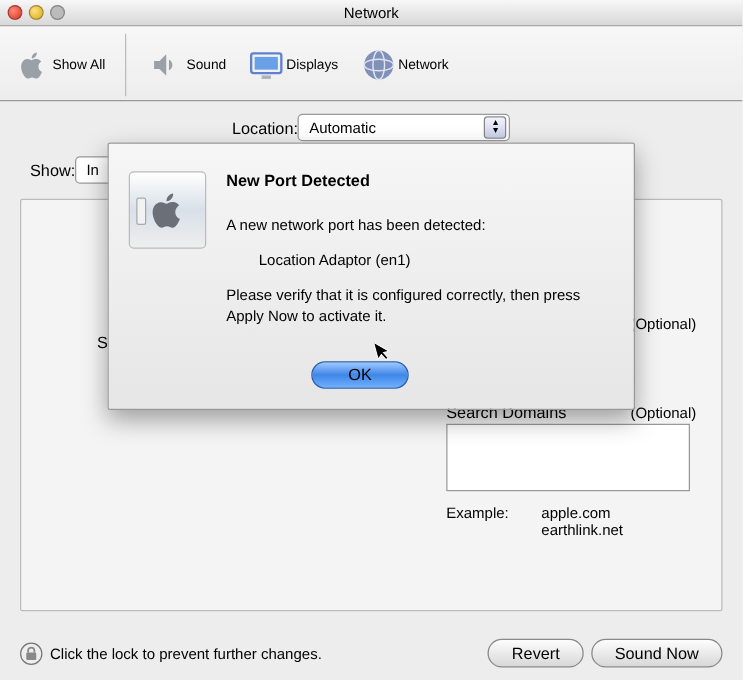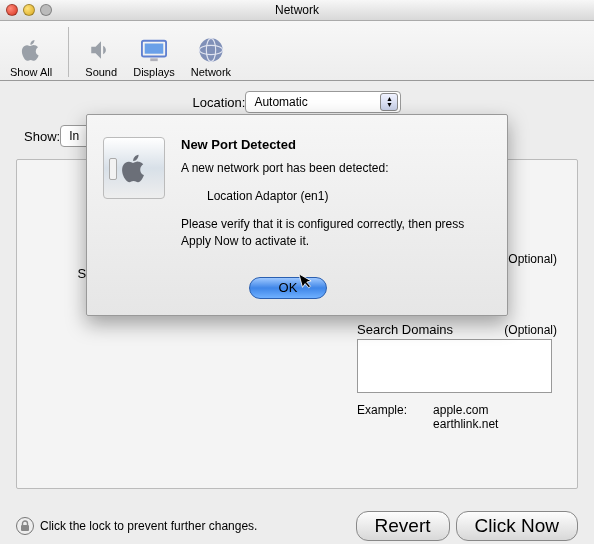--- a/index.html
+++ b/index.html
@@ -7,52 +7,52 @@
 
   .titlebar { height: 21px; background: linear-gradient(#f7f7f7,#d8d8d8); border-bottom:1px solid #aaa; display:flex; align-items:center; padding:0 6px; position:relative;}
   .traffic { display:flex; gap:5px; }
   .traffic span { width:12px; height:12px; border-radius:50%; display:inline-block; border:1px solid rgba(0,0,0,.3); }
   .tl-close{background:radial-gradient(circle at 35% 35%, #ff8a7a, #d8341f);}
   .tl-min{background:radial-gradient(circle at 35% 35%, #ffe27a, #d8a81f);}
   .tl-zoom{background:#bbb;}
   .title-text{position:absolute; left:0; right:0; text-align:center; font-size:12px;}
 
   .toolbar{height:60px; border-bottom:1px solid #999; display:flex; padding: 2px 10px 0 10px; gap:16px; background: linear-gradient(#f7f7f7,#ededed);}
-  .tool-item{display:flex; flex-direction:column; align-items:center; justify-content:flex-end; font-size:11px; padding:2px 0;}
+  .tool-item{display:flex; align-items:center; justify-content:flex-end; font-size:11px; padding:2px 0;}
   .tool-icon{width:32px;height:32px; display:flex;align-items:center;justify-content:center; color:#666;}
   .tool-sep{border-left:1px solid #bbb; height:50px; margin-top:4px;}
 
   .content{padding:10px 16px 12px 16px;}
   .row{display:flex; align-items:center; justify-content:center; margin-bottom:12px;}
   .row-left{justify-content:flex-start;}
   .label{font-size:13px;}
-  .popup{width:156px; height:22px; background:#fff; border:1px solid #999; border-radius:4px; display:flex; align-items:center; padding:0 8px; position:relative; font-size:12px;}
+  .popup{width:170px; height:22px; background:#fff; border:1px solid #999; border-radius:4px; display:flex; align-items:center; padding:0 8px; position:relative; font-size:12px;}
   .popup .arrows{position:absolute; right:2px; top:1px; bottom:1px; width:18px; background:linear-gradient(#f0f2ff,#c8d0e8); border:1px solid #888; border-radius:3px; display:flex; flex-direction:column; align-items:center; justify-content:center; font-size:7px; line-height:6px;}
   .popup-wide{width:200px;}
 
   .groupbox{border:1px solid #bbb; margin:0 0 10px 0; padding:18px 20px 20px 20px; border-radius:2px; background:#f4f4f4; min-height:330px; position:relative;}
   .form-row{display:flex; align-items:center; margin-bottom:14px;}
   .form-row .fl{width:130px; text-align:right; padding-right:10px; font-size:13px;}
   .right-col{display:flex; flex-direction:column; gap:2px;}
   .sect-hdr{font-size:13px; display:flex; justify-content:space-between; align-items:baseline;}
   .opt{font-size:12px;}
   .textarea{width:195px; height:54px; background:#fff; border:1px solid #999; }
   .example{font-size:12px; display:flex; gap:26px;}
 
   .footer{display:flex;align-items:center; padding:0 16px; gap:6px;}
   .lock{width:18px; height:18px; border:1px solid #777; border-radius:50%; display:flex; align-items:center; justify-content:center; font-size:11px; background:#eee;}
   .spacer{flex:1;}
-  .aqua-btn{padding:3px 18px; border:1px solid #888; border-radius:12px; background:linear-gradient(#fdfdfd,#d8d8d8); font-size:19px; cursor:default;}
+  .aqua-btn{padding:3px 18px; border:1px solid #888; border-radius:12px; background:linear-gradient(#fdfdfd,#d8d8d8); font-size:13px; cursor:default;}
 
   .dialog{position:absolute; left:86px; top:114px; width:422px; background:linear-gradient(#f6f6f6,#e6e6e6); border:1px solid #999; box-shadow:0 8px 20px rgba(0,0,0,.35); border-radius:2px;}
   .dialog-body{display:flex; padding:22px 20px 16px 16px; gap:16px;}
   .dialog-icon{width:62px; height:62px; border:1px solid #bbb; background:linear-gradient(#fff,#d8e0e8,#eee); border-radius:4px; display:flex; align-items:center; justify-content:center; flex-shrink:0; position:relative;}
   .dialog-icon .sw{position:absolute; left:5px; top:20px; width:8px; height:22px; background:#f2f2f2; border:1px solid #aaa; border-radius:2px;}
   .dialog-text{flex:1; font-size:12px;}
-  .dialog-text h3{font-size:13px; font-weight:bold; margin-bottom:8px;}
+  .dialog-text h3{font-size:13px; font-weight:bold; margin-bottom:20px;}
   .dialog-text p{margin-bottom:12px; line-height:1.35;}
   .port-name{padding-left:26px; margin-bottom:14px;}
   .dialog-footer{display:flex; justify-content:center; padding:0 18px 16px 0;}
   .ok-btn{width:78px; height:22px; border-radius:11px; border:1px solid #2a5fb0; background:linear-gradient(#9ec8ff,#3f86e8,#6fb0ff); color:#000; font-size:13px;}
   .cursor{position:absolute; left:300px; top:272px; font-size:16px; transform:rotate(-15deg);}
 
   svg{display:block;}
 </style>
 </head>
 <body>
@@ -160,21 +160,21 @@
 <div class="footer">
   <div class="lock">
     <svg width="10" height="12" viewBox="0 0 10 12">
         <rect x="1" y="5" width="8" height="6" rx="1" fill="#888"></rect>
         <path d="M2.5 5V3.5a2.5 2.5 0 015 0V5" fill="none" stroke="#888" stroke-width="1.4"></path>
       </svg>
   </div>
   <span>Click the lock to prevent further changes.</span>
   <div class="spacer"></div>
   <button class="aqua-btn">Revert</button>
-  <button class="aqua-btn">Click Now</button>
+  <button class="aqua-btn">Sound Now</button>
 </div>
 
 <div class="dialog">
   <div class="dialog-body">
     <div class="dialog-icon">
       <div class="sw"></div>
       <svg width="34" height="34" viewBox="0 0 24 24" fill="#6b6f78">
           <path d="M16.4 13.2c0-2.5 2-3.7 2.1-3.8-1.1-1.7-2.9-1.9-3.5-1.9-1.5-.2-2.9.9-3.6.9s-1.9-.9-3.1-.8c-1.6 0-3.1.9-3.9 2.4-1.7 2.9-.4 7.2 1.2 9.6.8 1.1 1.7 2.4 3 2.4 1.2 0 1.7-.8 3.1-.8s1.9.8 3.1.8 2.1-1.1 2.9-2.3c.9-1.3 1.3-2.6 1.3-2.7-.1 0-2.6-1-2.6-3.8zM14.2 5.7c.6-.8 1.1-1.9 1-3-1 0-2.1.7-2.8 1.5-.6.7-1.1 1.8-1 2.9 1.1.1 2.2-.6 2.8-1.4z"></path>
         </svg>
     </div>

